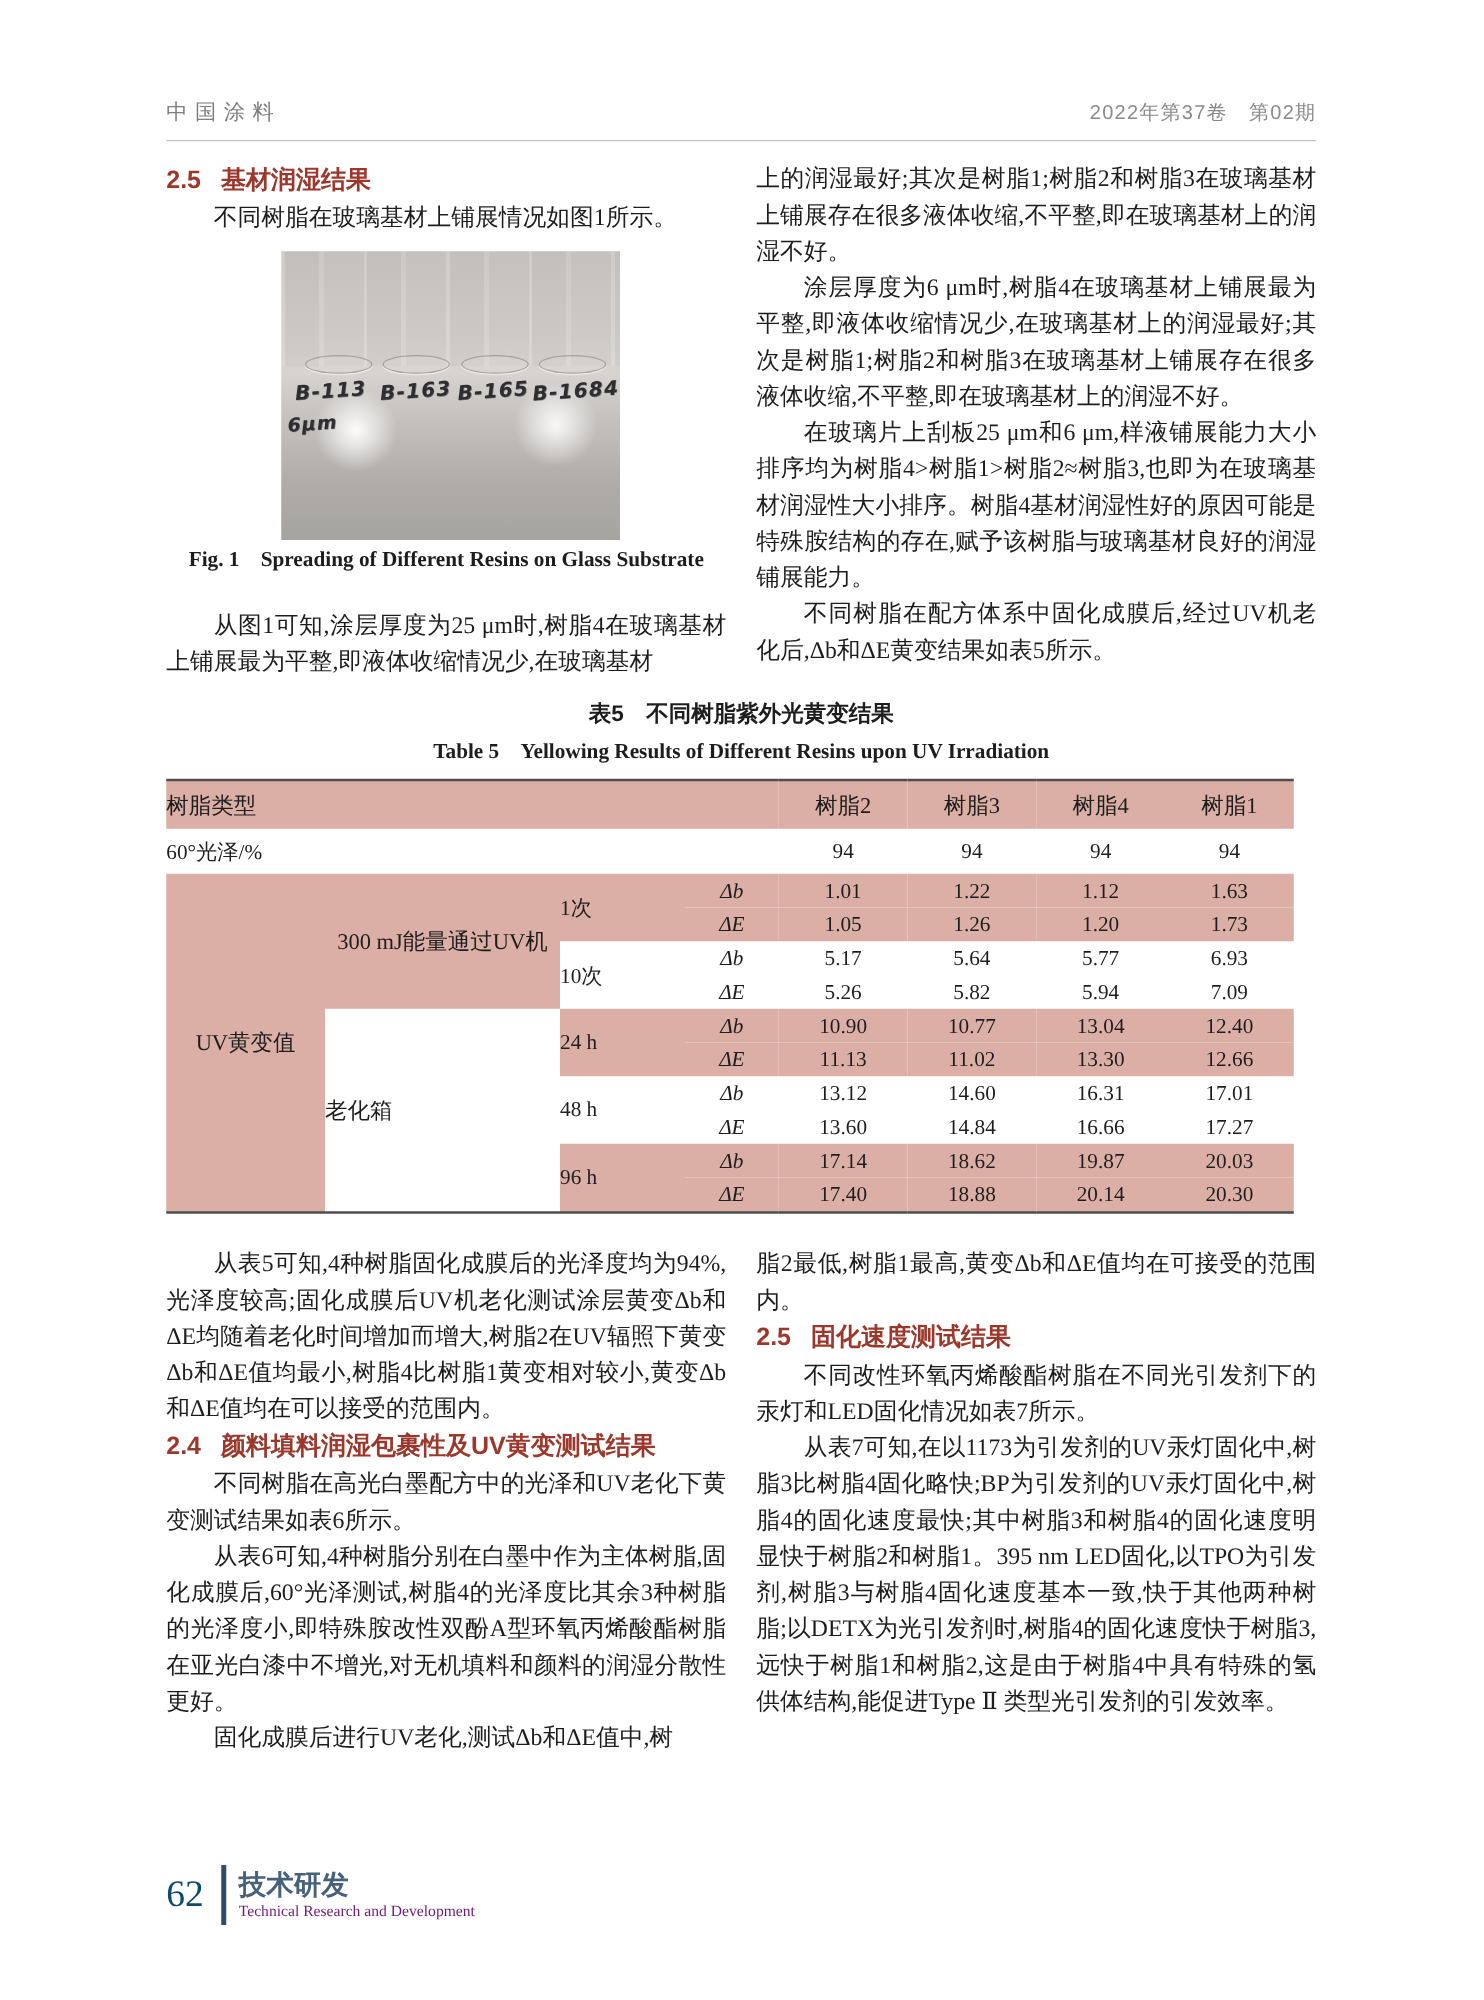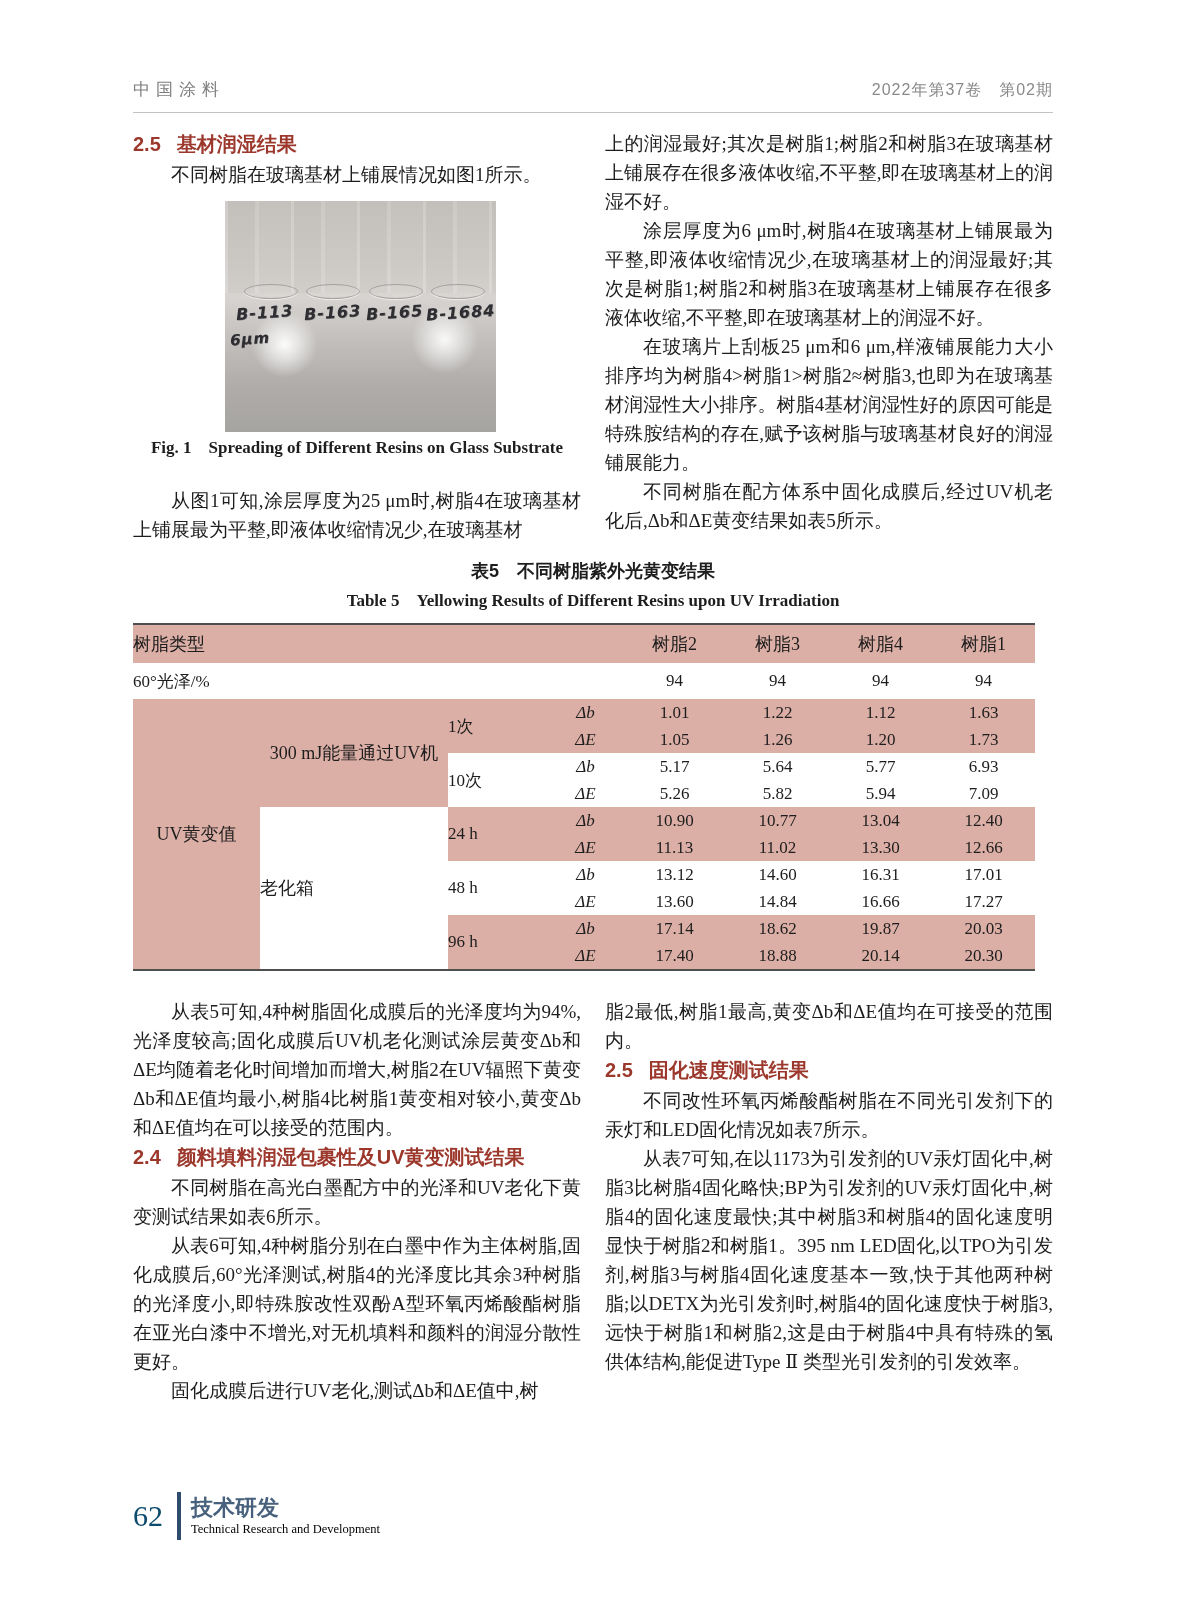--- a/index.html
+++ b/index.html
@@ -109,21 +109,21 @@
   .pg-footer {
     position:absolute; left:133px; top:1492px;
     display:flex; align-items:center;
   }
   .f-num { font-size:30px; color:#0c4a6e; font-family:"Liberation Serif","DejaVu Serif",serif; }
   .f-bar { width:4px; height:48px; background:#2e4d6d; margin:0 10px 0 14px; }
   .f-cn {
     font-size:22px; font-weight:bold; color:#47617c; line-height:1.15;
     font-family:Liberation Serif, serif;
   }
-  .f-en { font-size:12.5px; color:#000000; margin-top:2px;
+  .f-en { font-size:12.5px; color:#701a75; margin-top:2px;
     font-family:"Liberation Serif","DejaVu Serif",serif; }
 </style>
 </head>
 <body>
 
 <div class="page">
   <div class="content">
 
     <div class="pg-header">
       <span class="journal-name">中国涂料</span>

